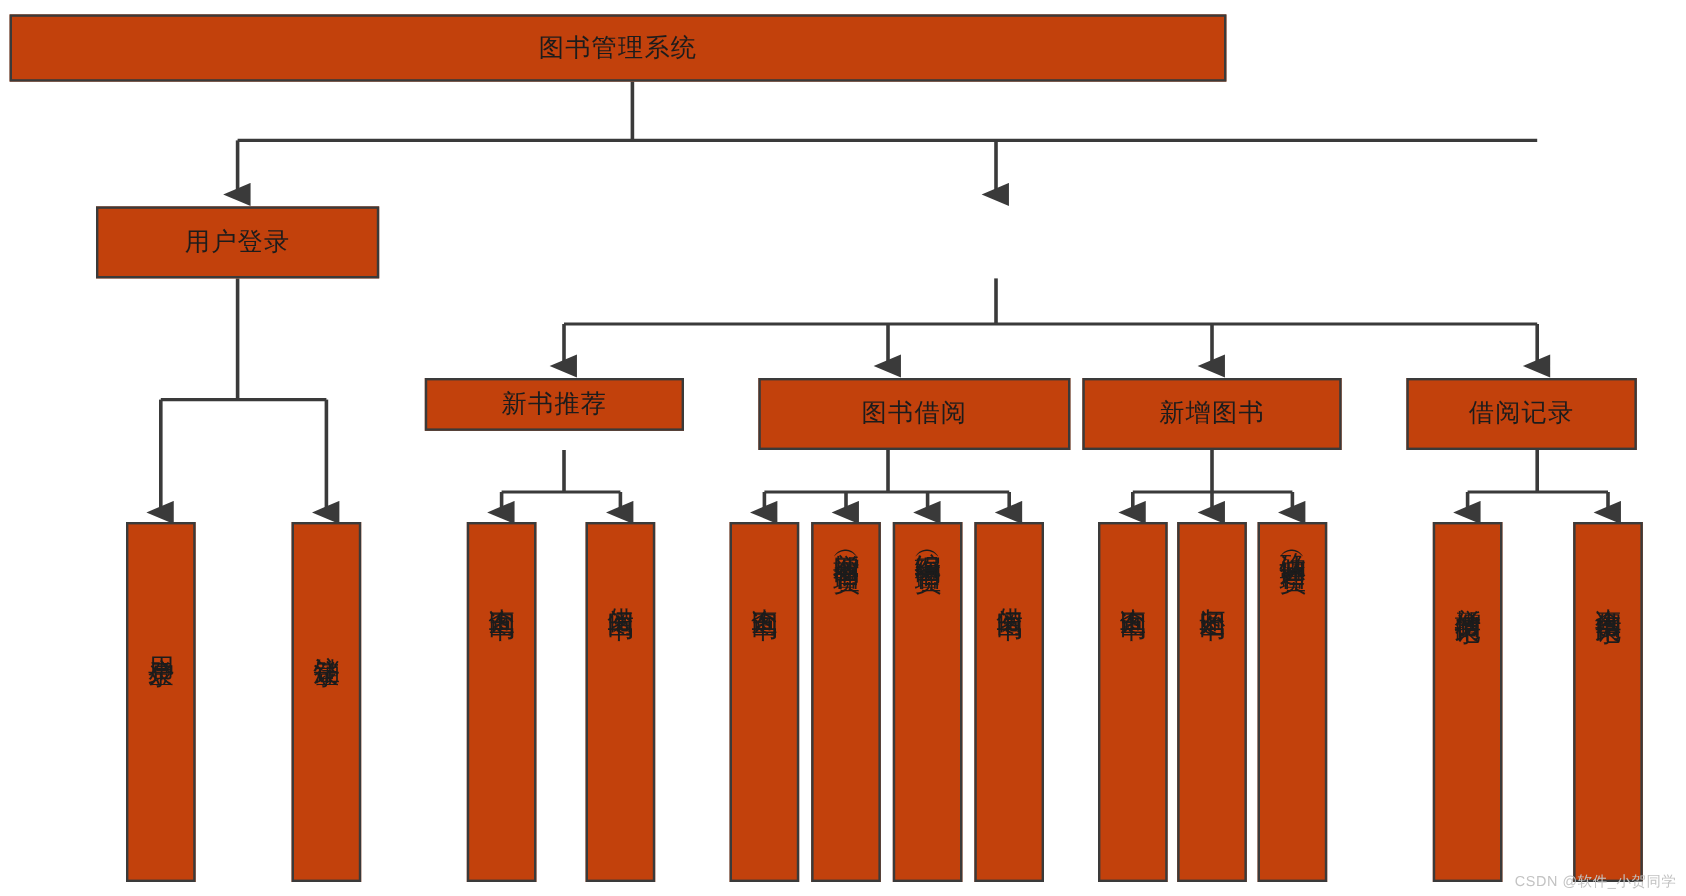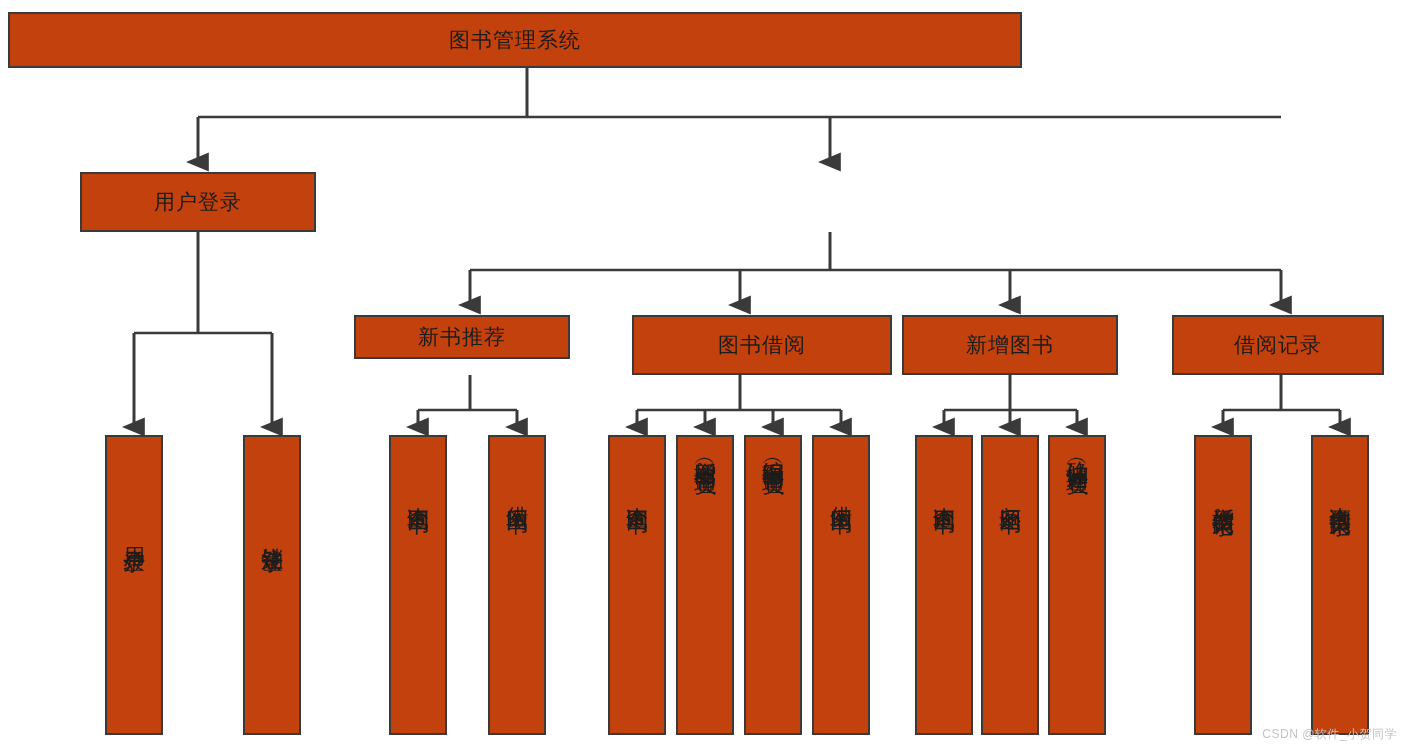--- a/index.html
+++ b/index.html
@@ -142,21 +142,21 @@
 
   <div class="node node-h" style="left:354px; top:315px; width:216px; height:44px;">
     <span>新书推荐</span>
   </div>
   <div class="node node-h" style="left:632px; top:315px; width:260px; height:60px;">
     <span>图书借阅</span>
   </div>
   <div class="node node-h" style="left:902px; top:315px; width:216px; height:60px;">
     <span>新增图书</span>
   </div>
-  <div class="node node-h" style="left:1172px; top:315px; width:212px; height:60px;">
+  <div class="node node-h" style="left:1172px; top:315px; width:192px; height:60px;">
     <span>借阅记录</span>
   </div>
 
   <div class="node leaf mid" style="left:105px; top:435px; width:58px; height:300px;">
     <span class="vtext">用户登录</span>
   </div>
   <div class="node leaf mid" style="left:243px; top:435px; width:58px; height:300px;">
     <span class="vtext">注销登录</span>
   </div>
 

